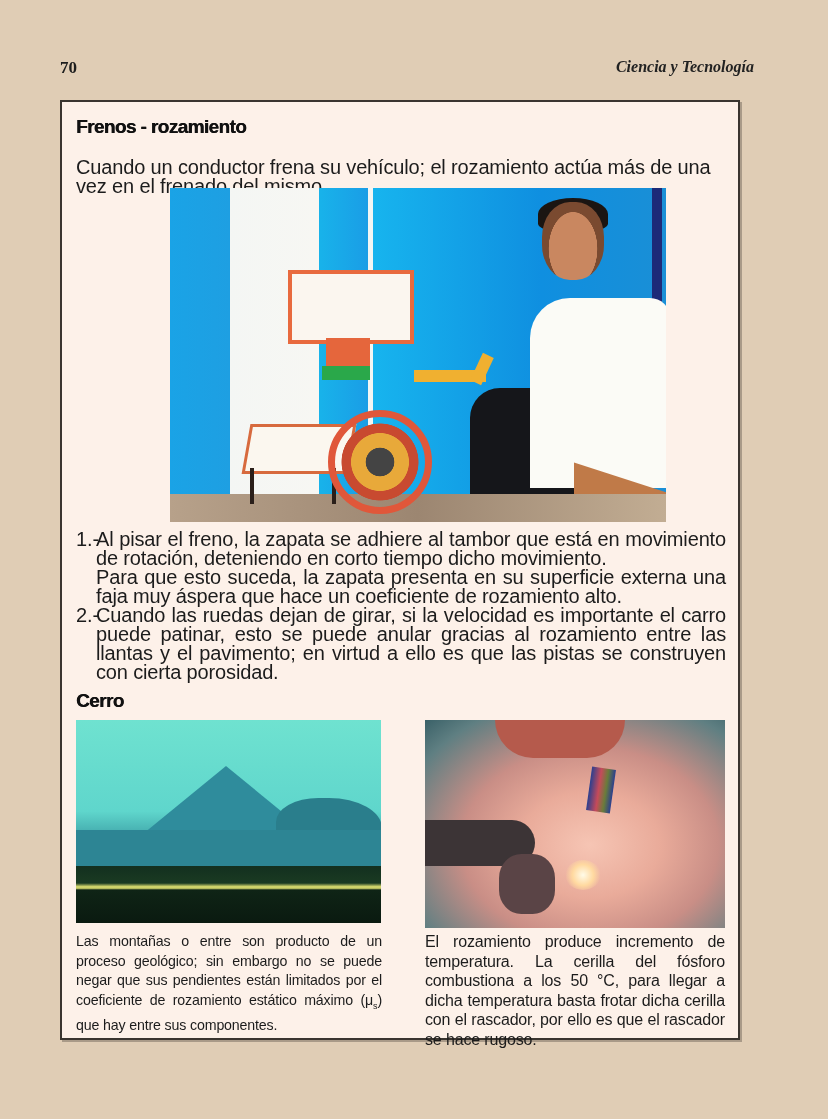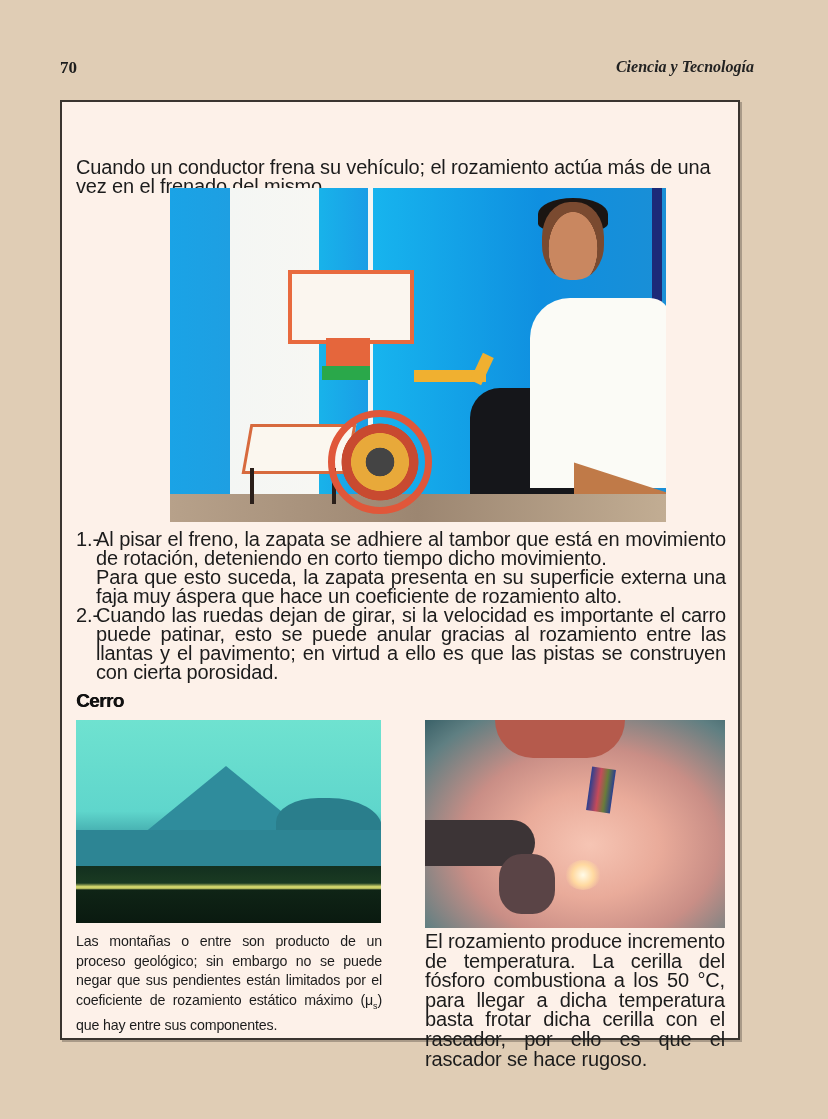--- a/index.html
+++ b/index.html
@@ -85,31 +85,32 @@
   }
   .fg-hand-top { position:absolute; left:70px; top:0; width:130px; height:38px; background:#b55a4c; border-radius: 0 0 40px 40px; }
   .fg-box { position:absolute; left:164px; top:48px; width:24px; height:44px; background: linear-gradient(90deg,#2b3f8f,#c64a5a 40%,#6a7c3a 70%,#2b3f8f); transform: rotate(8deg); }
   .fg-arm { position:absolute; left:0; top:100px; width:110px; height:46px; background:#3c3436; border-radius: 0 30px 30px 0; }
   .fg-fist { position:absolute; left:74px; top:134px; width:56px; height:60px; background:#5a4446; border-radius: 40%; }
   .fg-flame { position:absolute; left:140px; top:140px; width:36px; height:30px; border-radius:50%; background: radial-gradient(circle, #fffbe8 0%, #ffd9a0 45%, rgba(255,200,160,0) 75%); }
 
   .sub-cerro { left: 14px; top: 588px; }
   .sub-fuego { left: 363px; top: 588px; }
   .cap-cerro { left: 14px; top: 830px; width: 306px; font-size: 14.2px; line-height: 19.6px; }
-  .cap-fuego { left: 363px; top: 830px; width: 300px; font-size: 20px; line-height: 19.6px; }
+  .cap-fuego { left: 363px; top: 830px; width: 300px; font-size: 16px; line-height: 19.6px; }
   sub { font-size: 9px; }
 </style>
 </head>
 <body>
 
 <div class="page-number">70</div>
 <div class="running-head">Ciencia y Tecnología</div>
 
 <div class="frame">
 
+  <div class="h-title" style="left:14px; top:14px;">Frenos - rozamiento</div>
   <div class="para intro">Cuando un conductor frena su vehículo; el rozamiento actúa más de una vez en el frenado del mismo.</div>
 
   <div class="photo photo-brakes">
     <div class="pb-stripe"></div>
     <div class="pb-board"></div>
     <div class="pb-post"></div>
     <div class="pb-green"></div>
     <div class="pb-arm"></div>
     <div class="pb-arm2"></div>
     <div class="pb-person-legs"></div>

